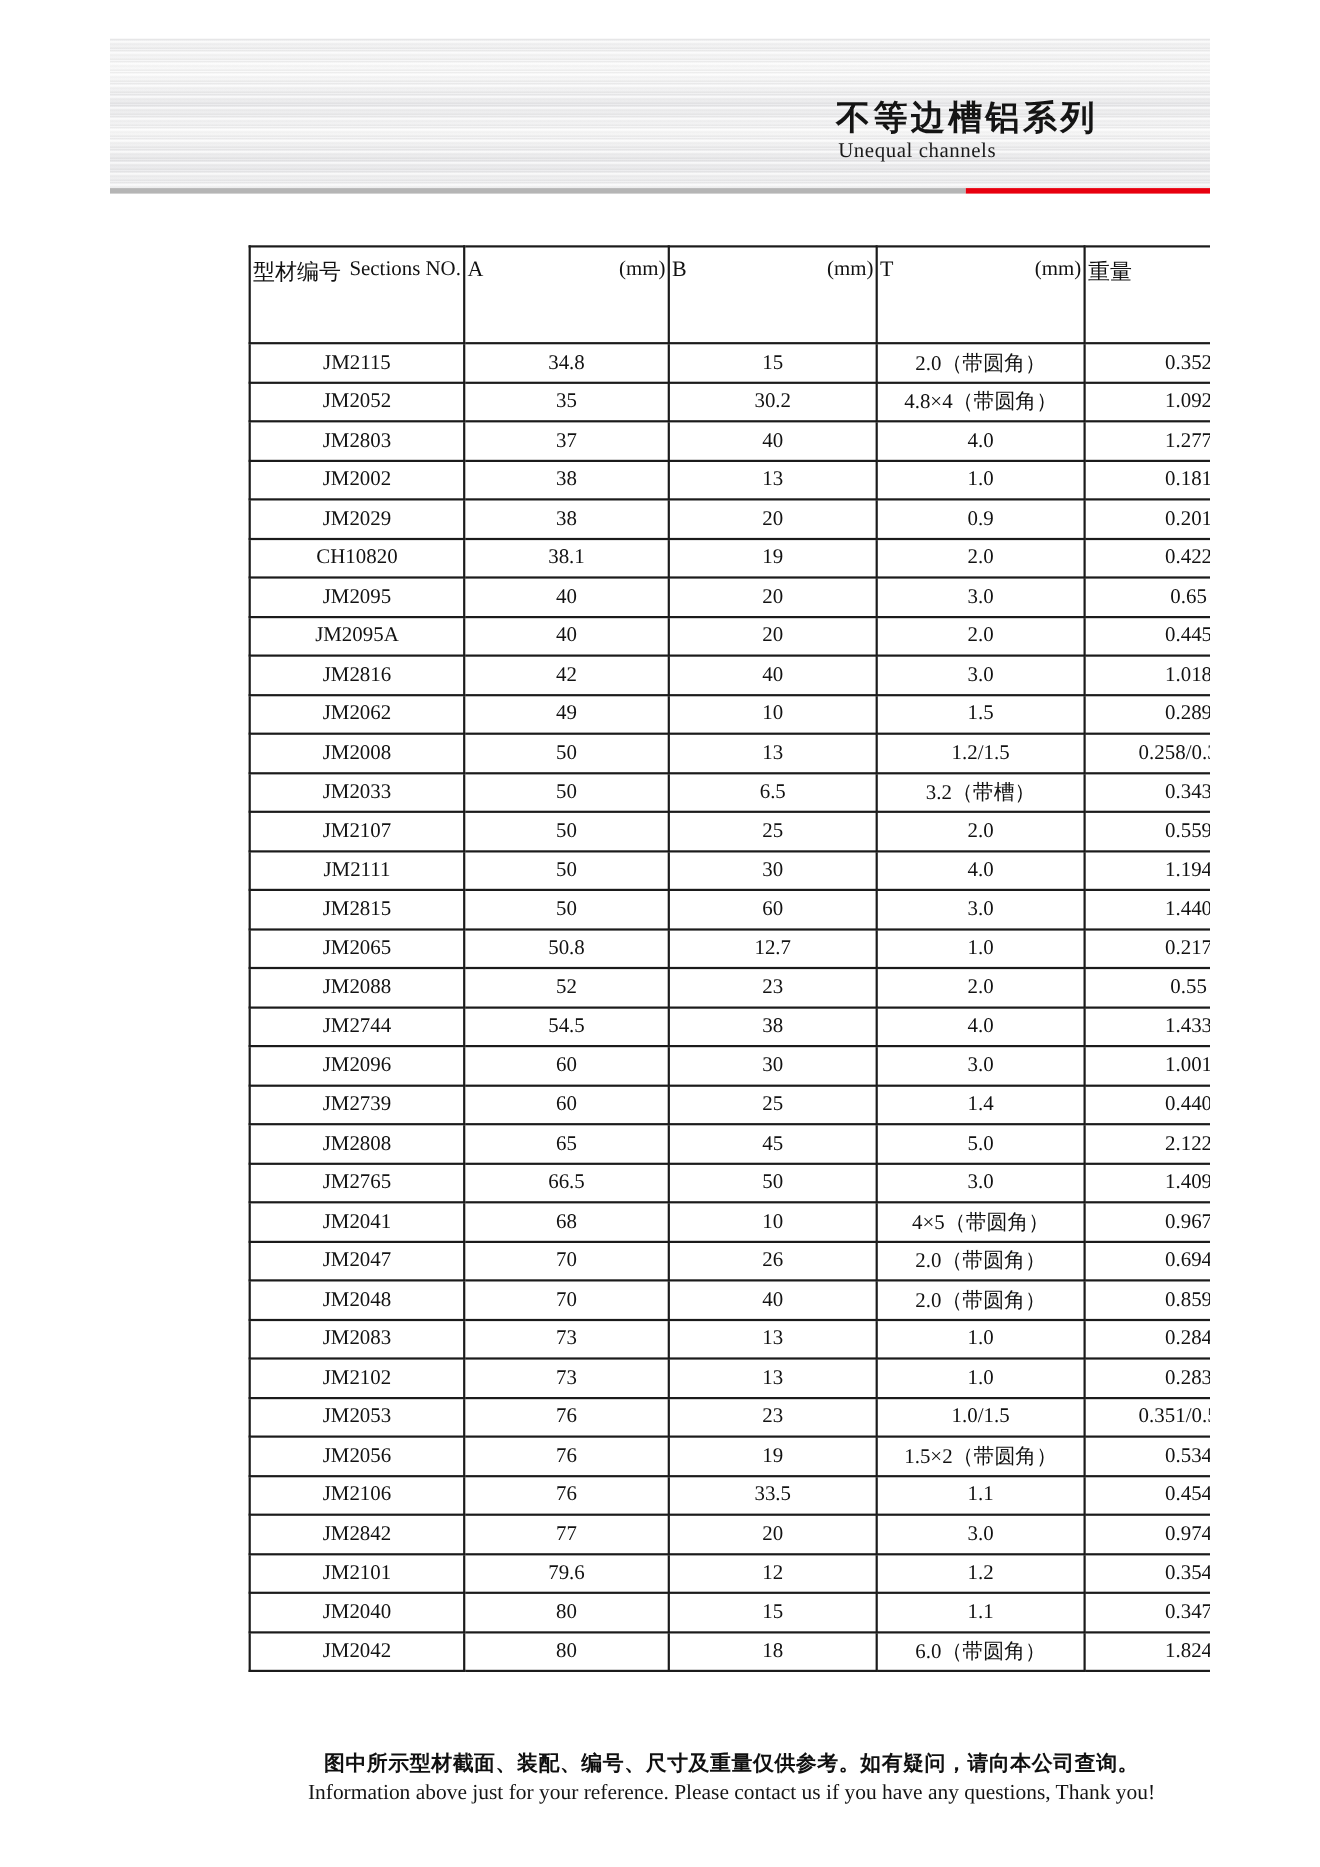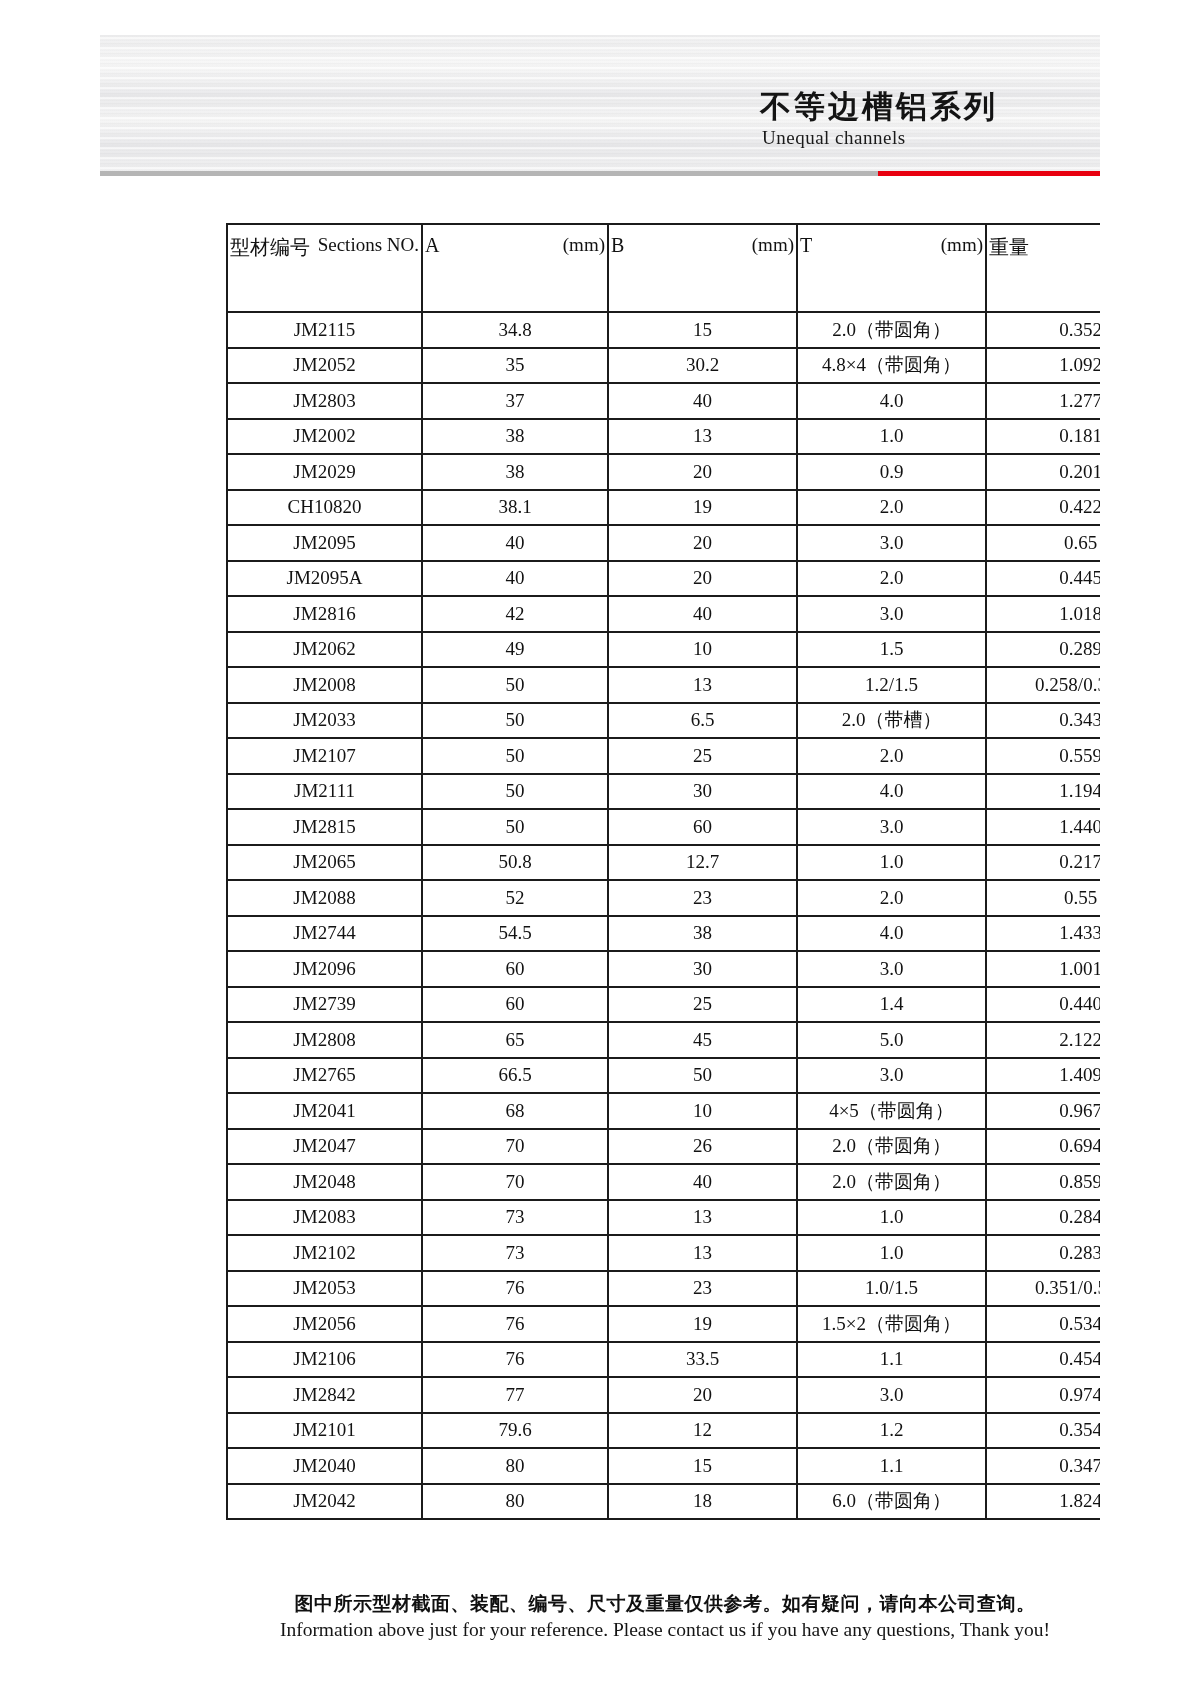--- a/index.html
+++ b/index.html
@@ -231,21 +231,21 @@
           <td>JM2008</td>
           <td>50</td>
           <td>13</td>
           <td>1.2/1.5</td>
           <td>0.258/0.321</td>
         </tr>
         <tr>
           <td>JM2033</td>
           <td>50</td>
           <td>6.5</td>
-          <td>2.0（带槽）</td>
+          <td>3.2（带槽）</td>
           <td>0.343</td>
         </tr>
         <tr>
           <td>JM2107</td>
           <td>50</td>
           <td>25</td>
           <td>2.0</td>
           <td>0.559</td>
         </tr>
         <tr>

